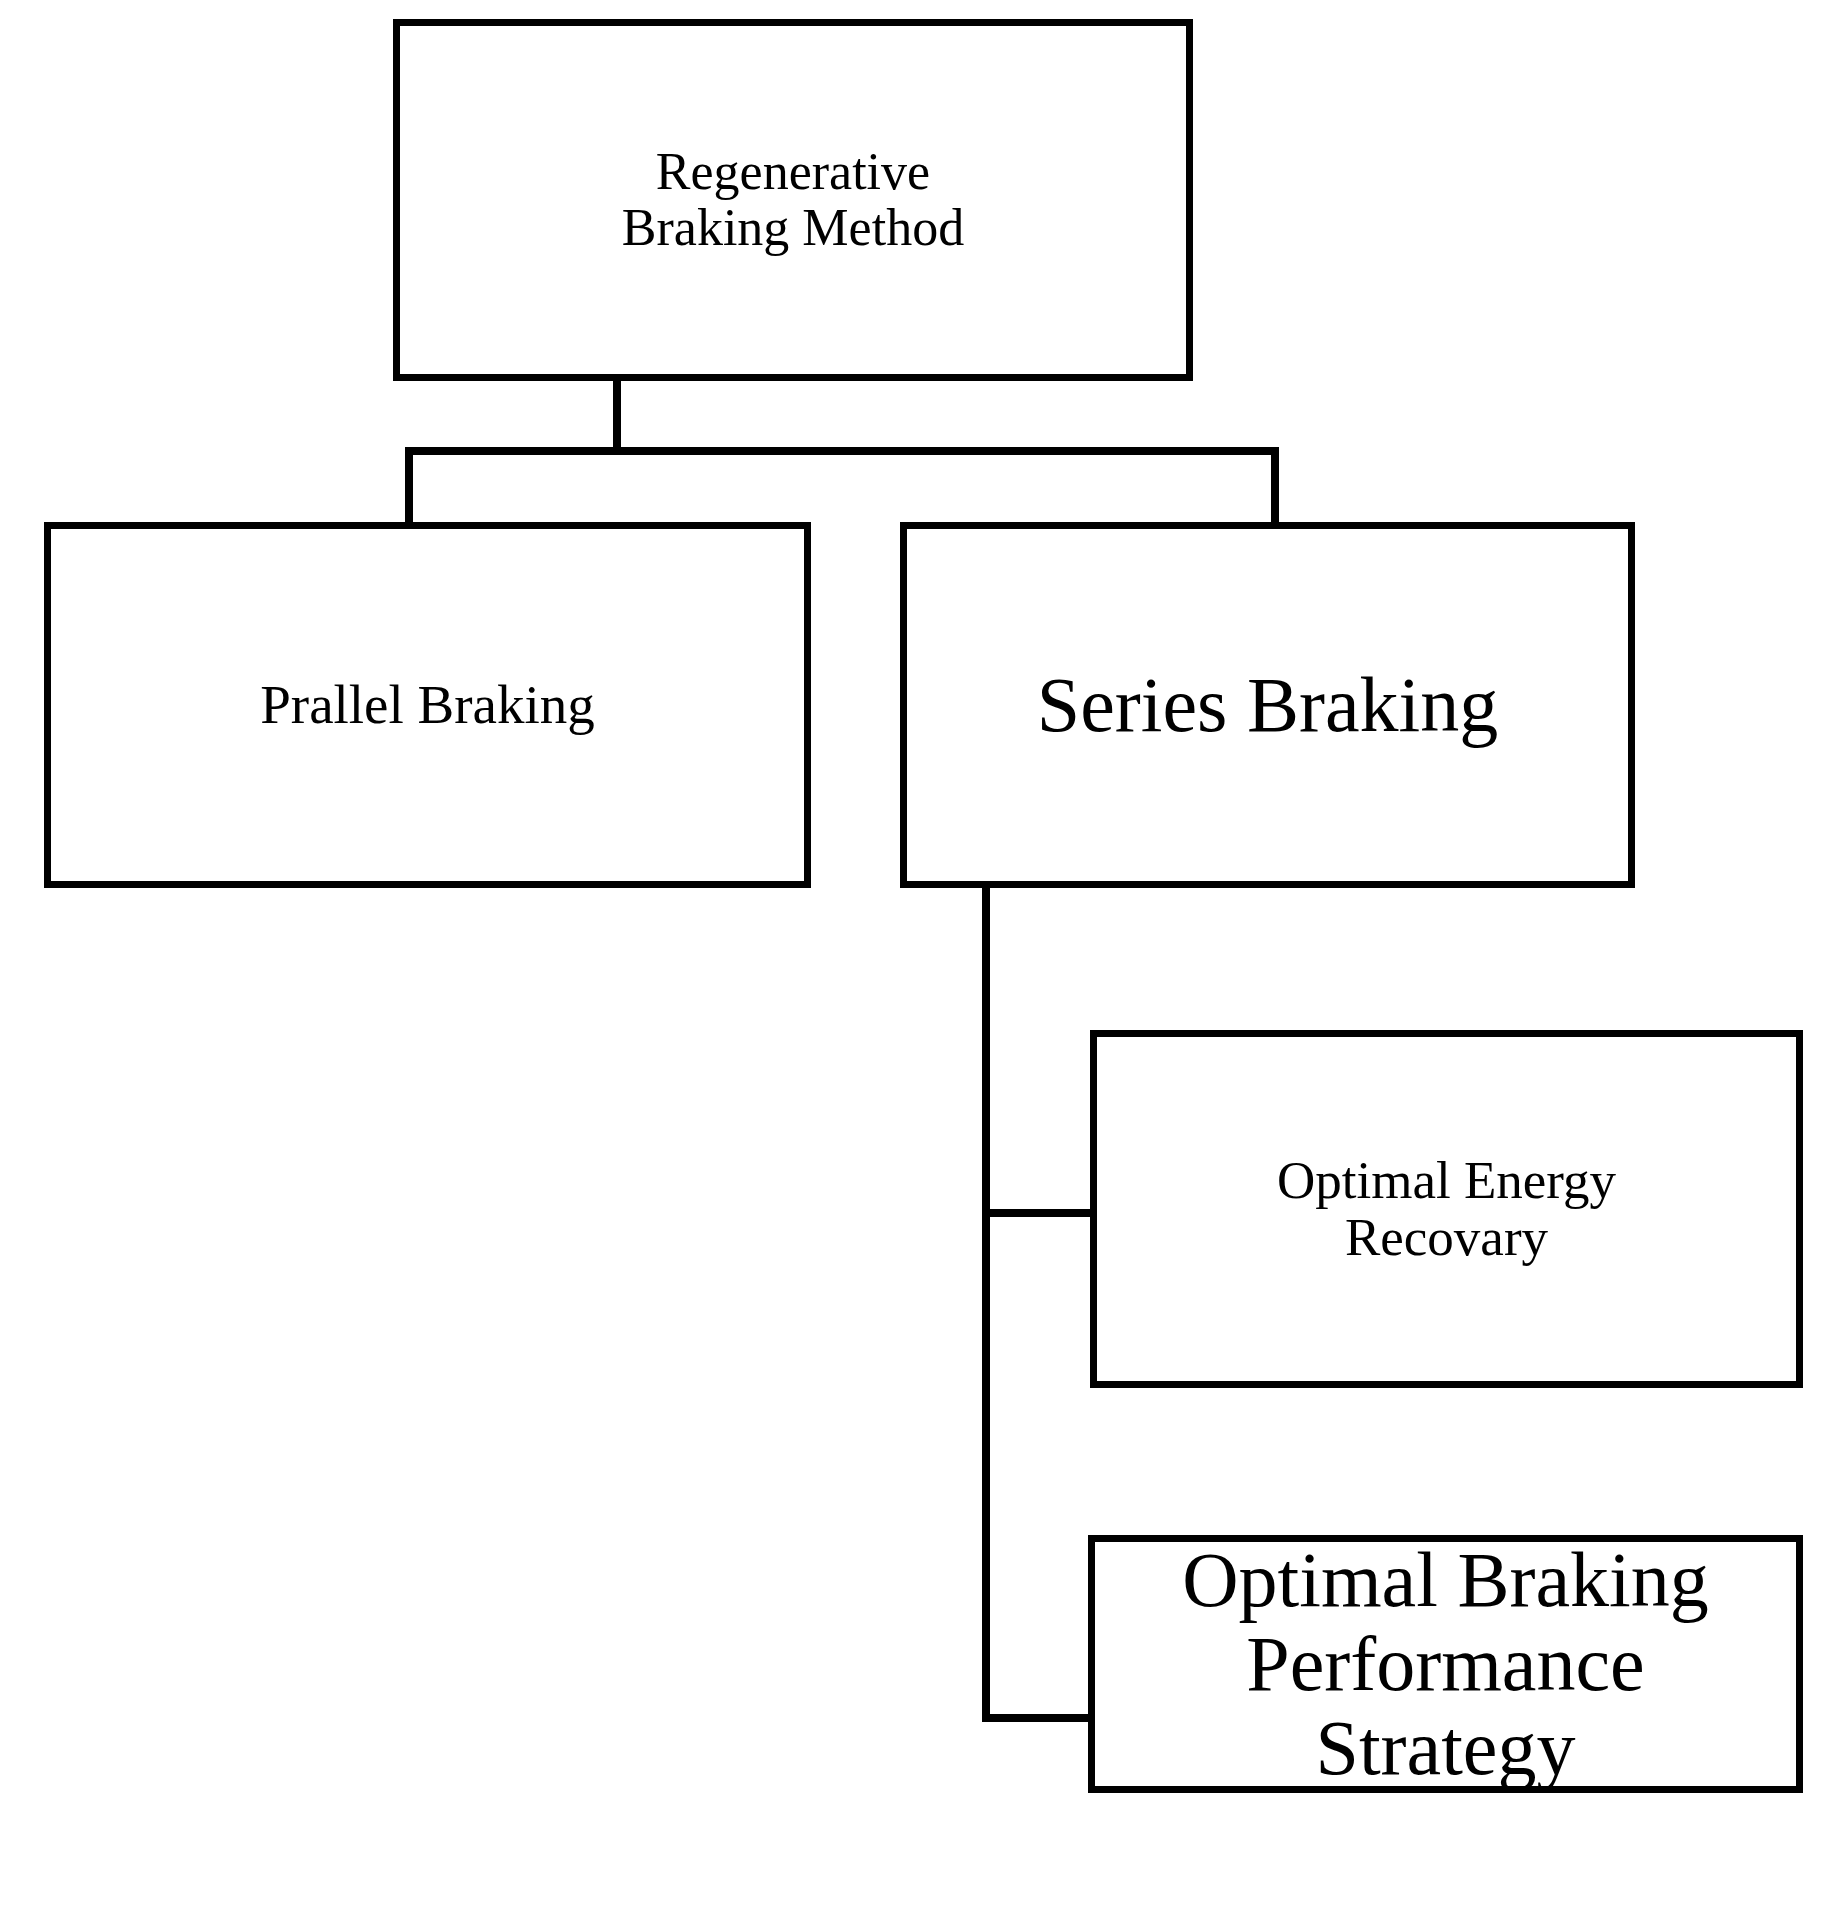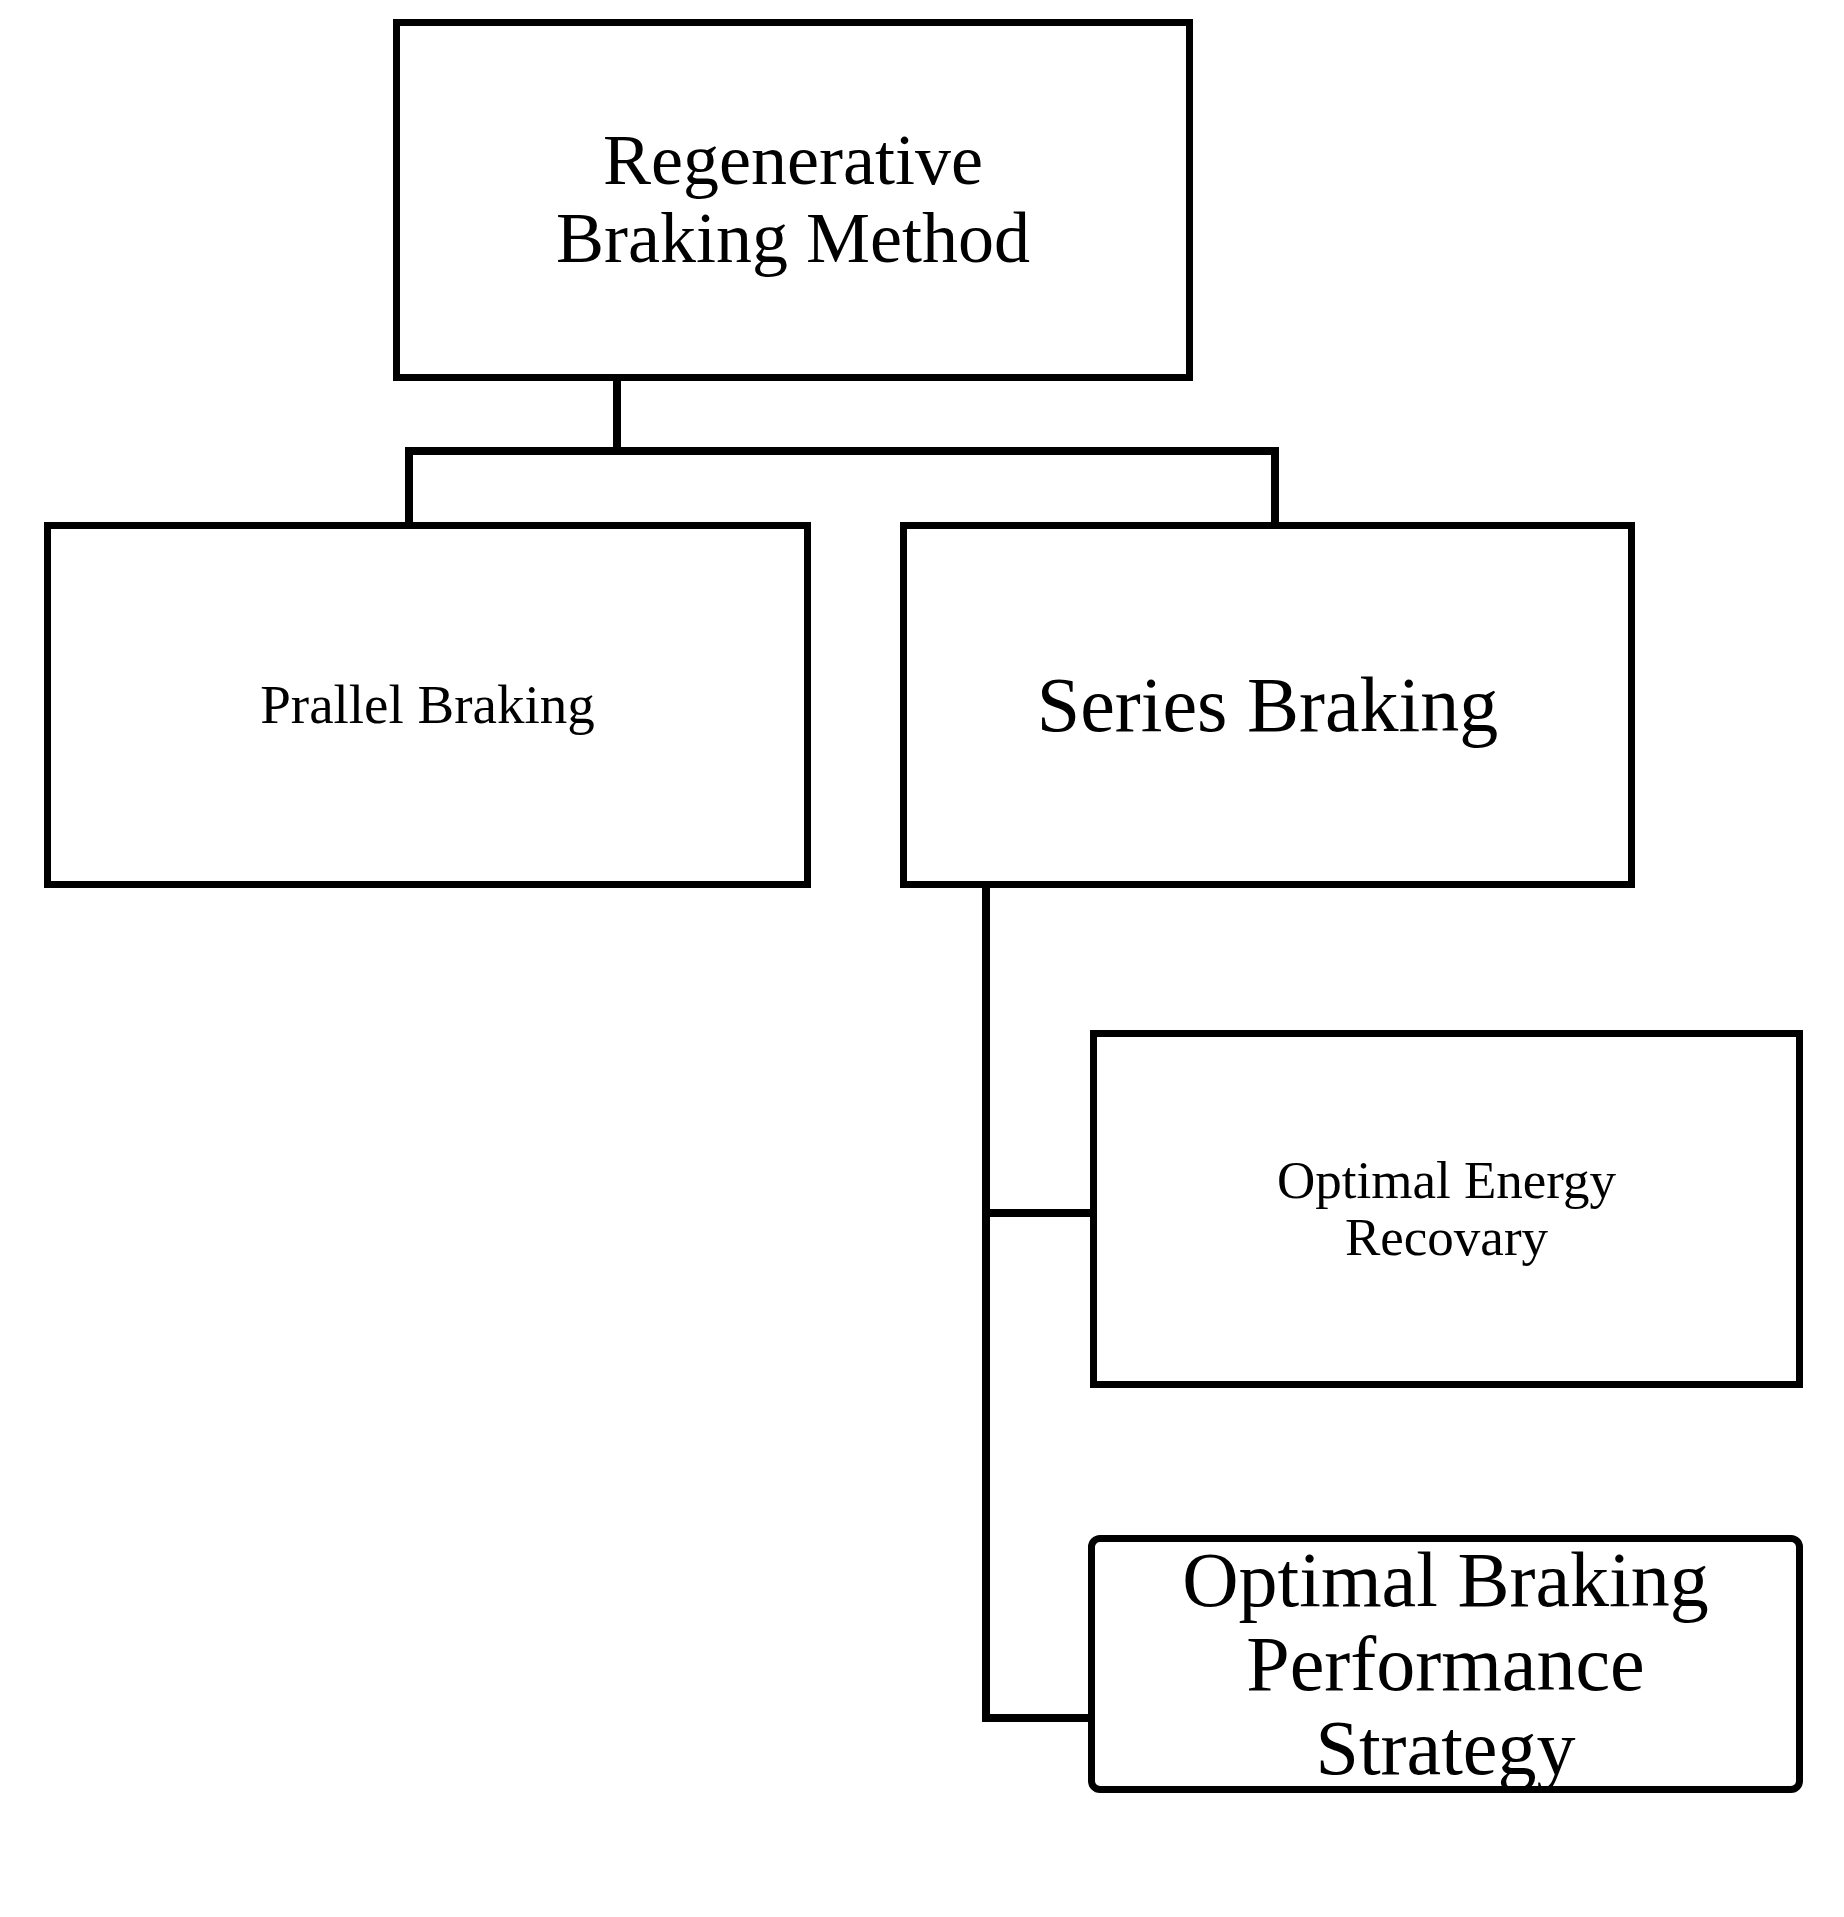--- a/index.html
+++ b/index.html
@@ -30,25 +30,25 @@
   }
   .node .label {
     display: block;
     width: 100%;
     padding: 0 10px;
     box-sizing: border-box;
     white-space: pre-line;
   }
 
   
-  #node-root       { left: 393px;  top: 19px;   width: 800px;  height: 362px;  font-size: 72px; }
+  #node-root       { left: 393px;  top: 19px;   width: 800px;  height: 362px;  font-size: 52px; }
   #node-parallel   { left: 44px;   top: 522px;  width: 767px;  height: 366px;  font-size: 55px; }
   #node-series     { left: 900px;  top: 522px;  width: 735px;  height: 366px;  font-size: 78px; text-align: center; }
   #node-energy     { left: 1090px; top: 1030px; width: 713px;  height: 358px;  font-size: 53px; justify-content: flex-end; }
-  #node-strategy   { left: 1088px; top: 1535px; width: 715px;  height: 258px;  font-size: 78px; border-radius: 12px; }
+  #node-strategy   { left: 1088px; top: 1535px; width: 715px;  height: 258px;  font-size: 78px; }
 
   
   .edge {
     position: absolute;
     background: #000000;
     z-index: 1;
   }
   
   #edge-root-stem      { left: 613px;  top: 378px;  width: 8px;   height: 76px; }
   #edge-bus            { left: 405px;  top: 447px;  width: 874px; height: 8px;  }

